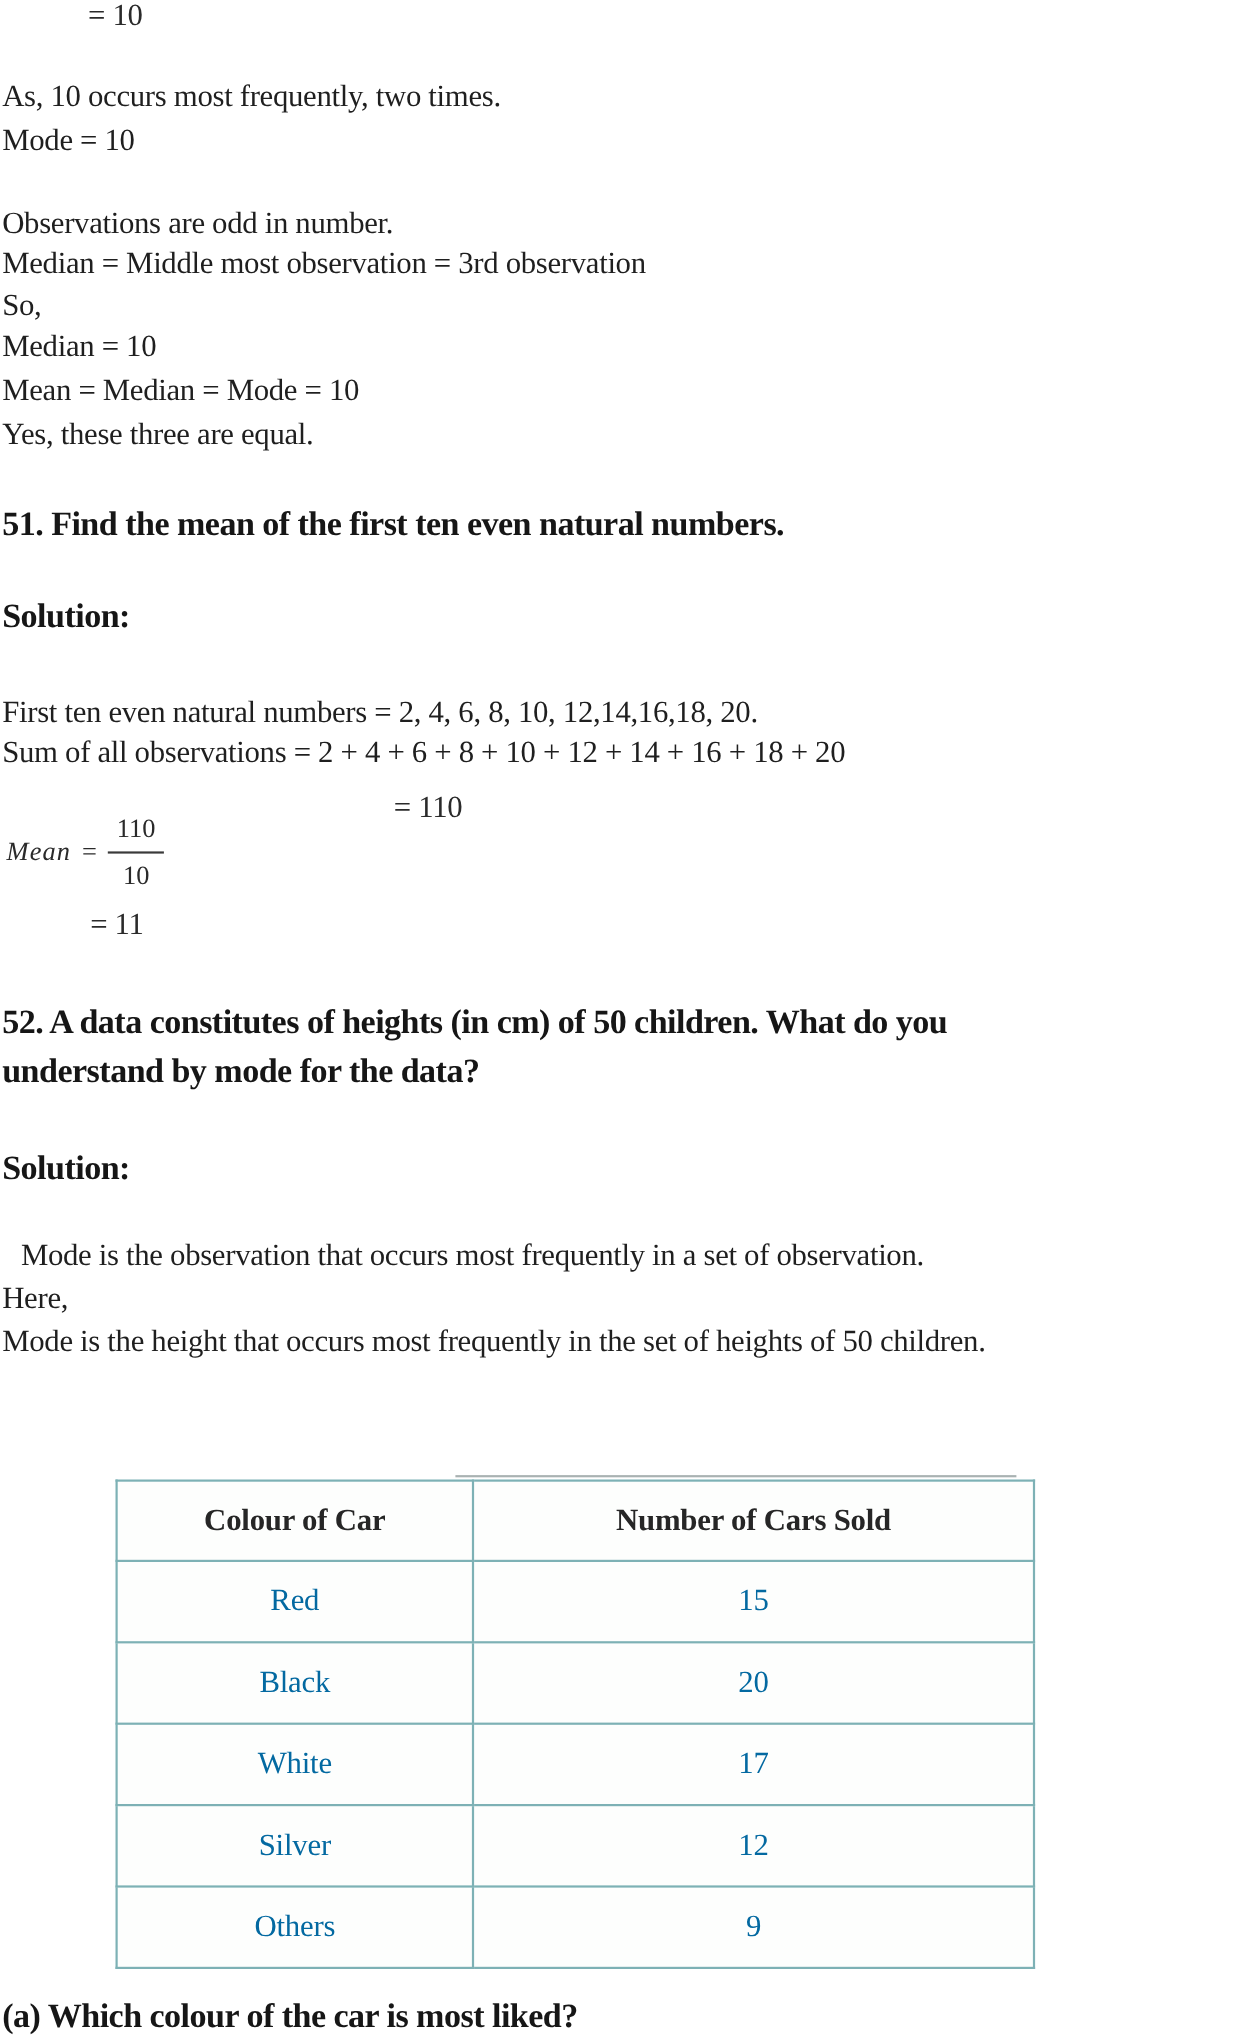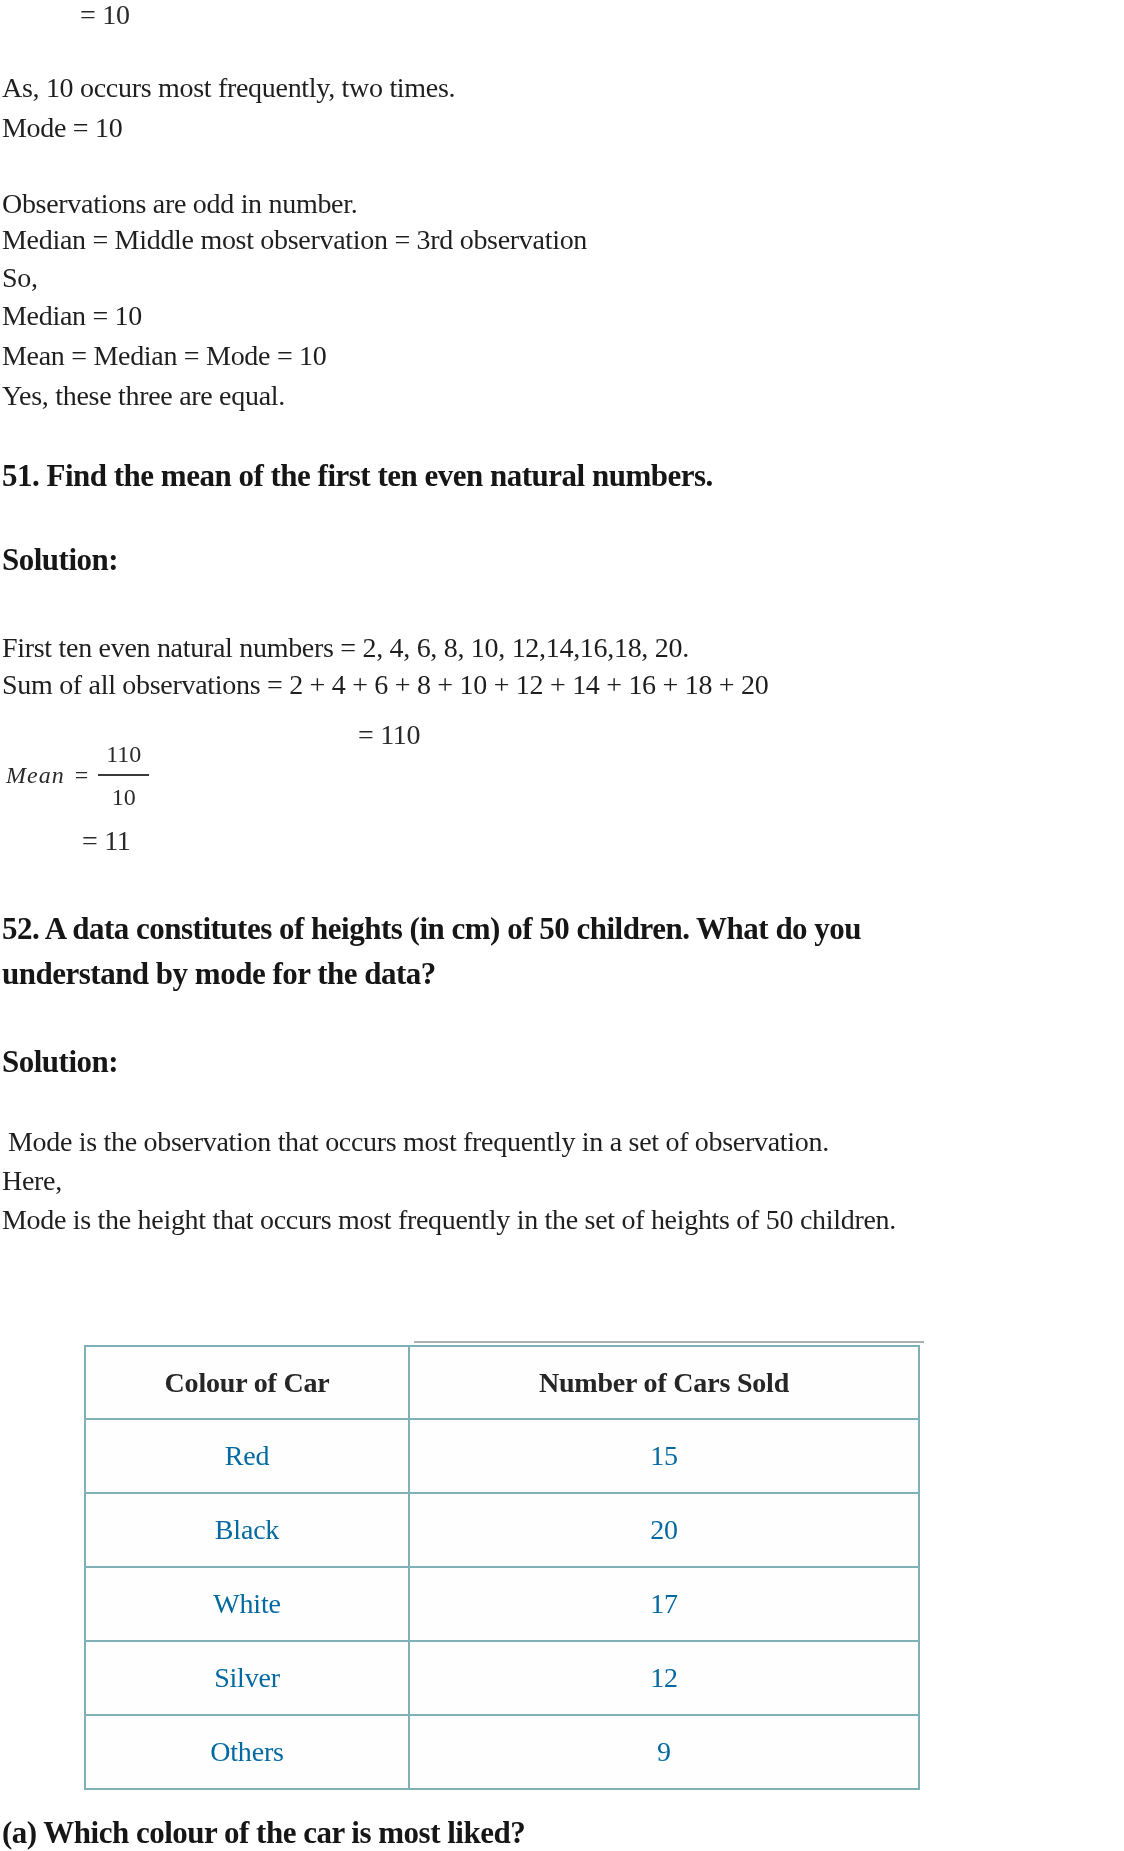--- a/index.html
+++ b/index.html
@@ -100,28 +100,28 @@
     </span>
   </div>
 
   <div class="line math" style="top:774px; left:82px;margin-top:48px;">= 11</div>
 
   <div class="heading" style="top:907px; left:2px;">52. A data constitutes of heights (in cm) of 50 children. What do you</div>
   <div class="heading" style="top:952px; left:2px;">understand by mode for the data?</div>
 
   <div class="heading" style="top:1040px; left:2px;">Solution:</div>
 
-  <div class="line" style="top:1123px; left:8px;">Mode is the observation that occurs most frequently in a set of observation.</div>
+  <div class="line" style="top:1123px; left:19px;">Mode is the observation that occurs most frequently in a set of observation.</div>
   <div class="line" style="top:1162px; left:2px;">Here,</div>
   <div class="line" style="top:1201px; left:2px;">Mode is the height that occurs most frequently in the set of heights of 50 children.</div>
 
 
   <div class="artifact-line" style="top:1341px; left:414px; width:510px;"></div>
 
-  <table class="cars-table" style="top:1345px; left:84px; width:834px; height:445px;">
+  <table class="cars-table" style="top:1345px; left:105px; width:834px; height:445px;">
     <colgroup>
       <col style="width:324px;">
       <col style="width:510px;">
     </colgroup>
     <thead>
       <tr>
         <th>Colour of Car</th>
         <th>Number of Cars Sold</th>
       </tr>
     </thead>

